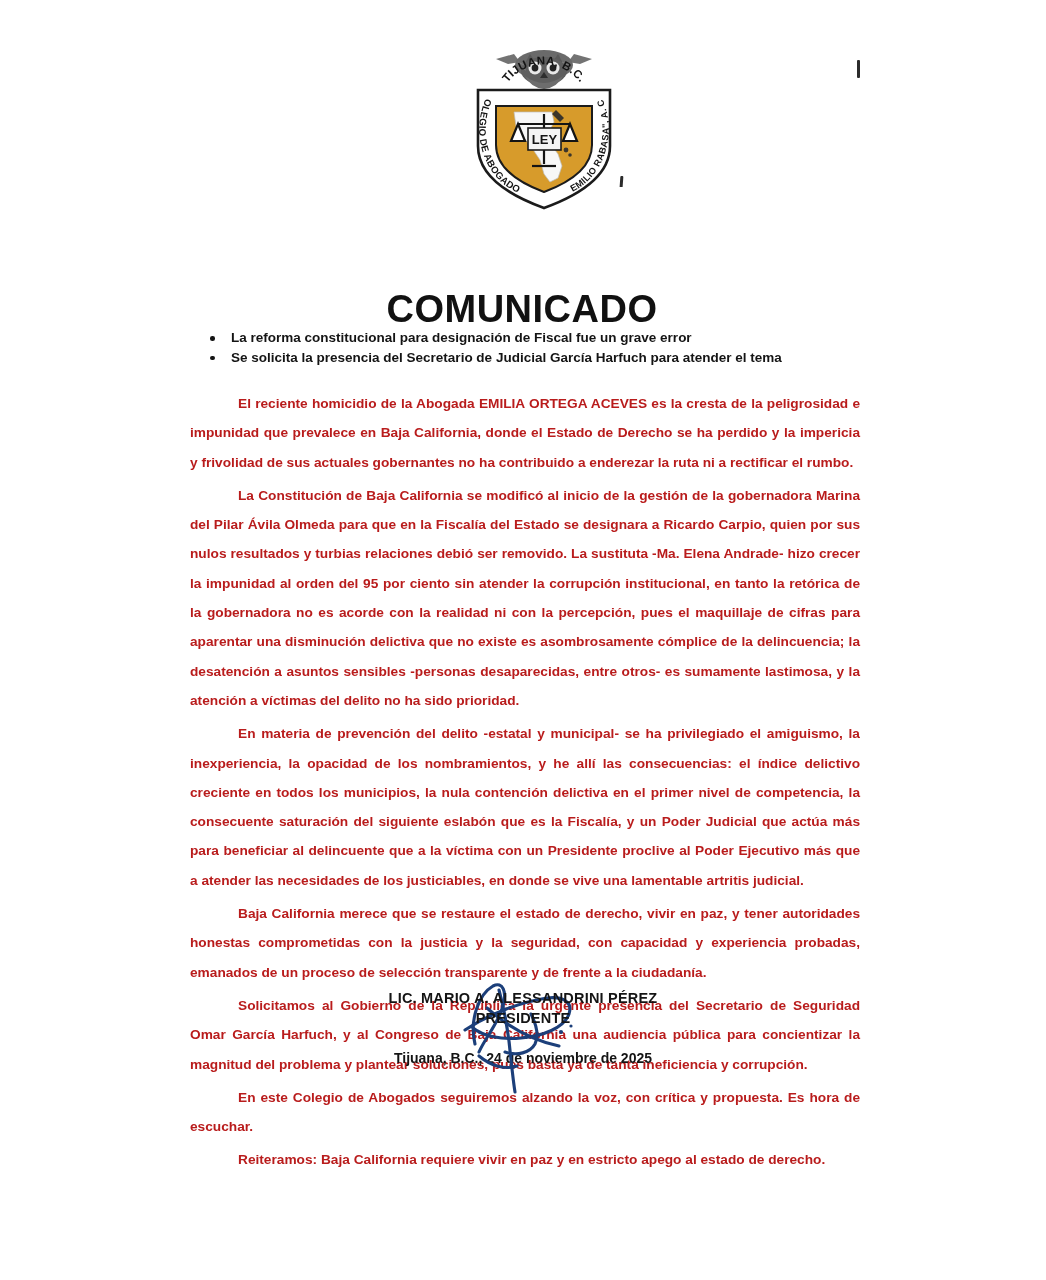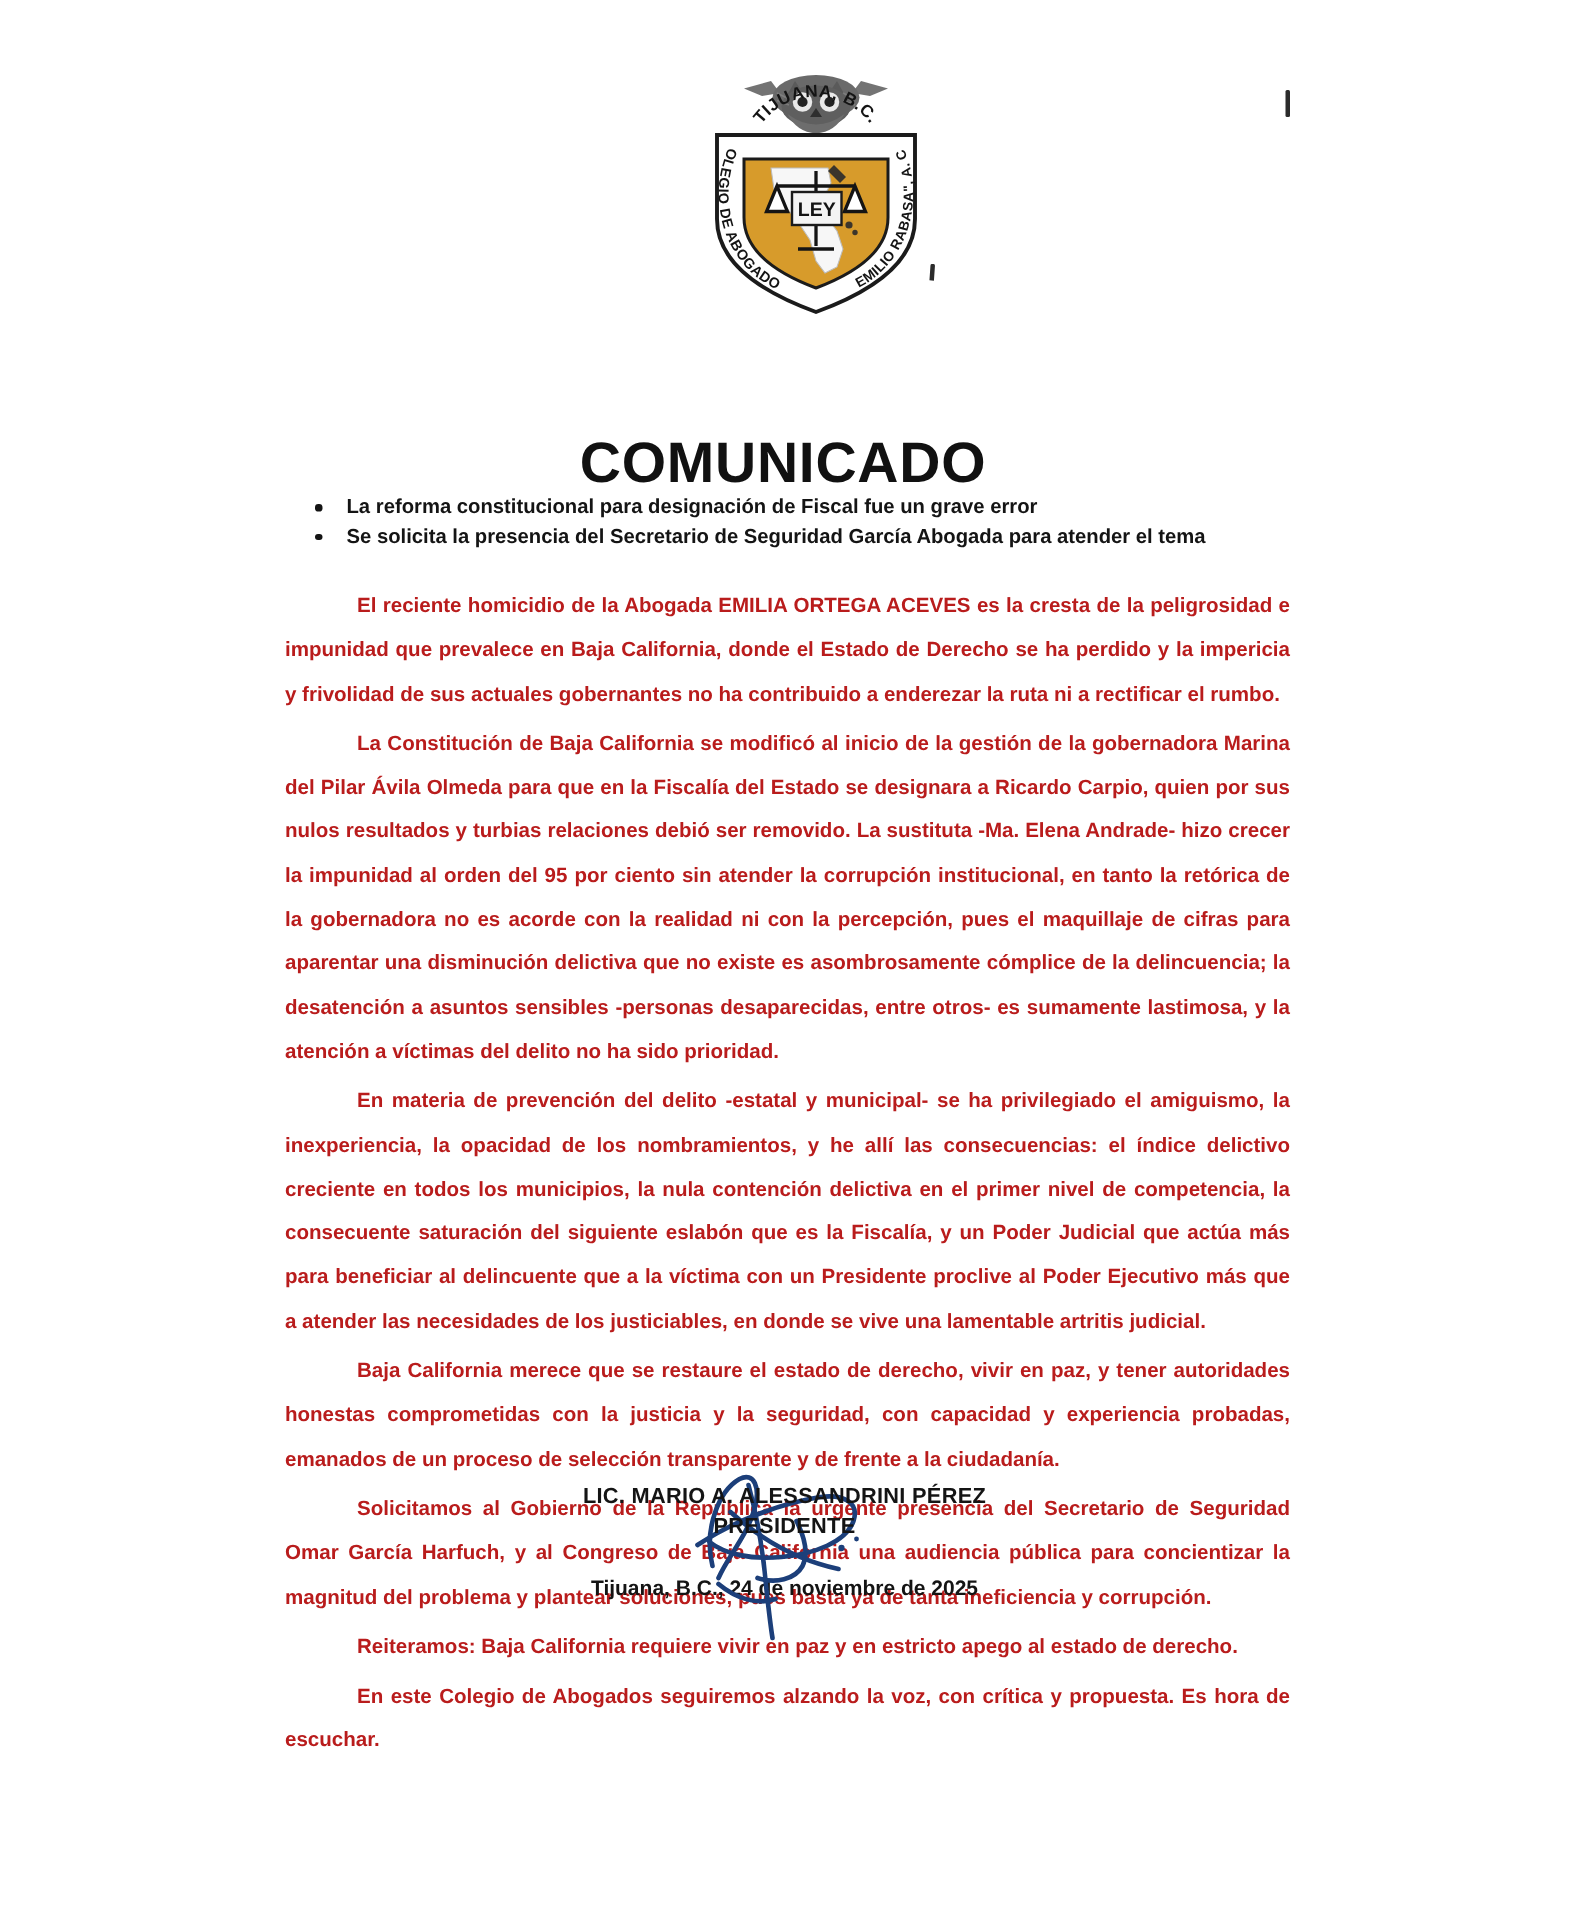--- a/index.html
+++ b/index.html
@@ -224,30 +224,30 @@
 
   <div class="artifact tick-a"></div>
   <div class="artifact tick-b"></div>
 
   <h1 class="doc-title"><span>COMUNICADO</span></h1>
 
   <div class="body-block">
 
     <ul class="bullets">
       <li>La reforma constitucional para designación de Fiscal fue un grave error</li>
-      <li>Se solicita la presencia del Secretario de Seguridad García Abogada para atender el tema</li>
+      <li>Se solicita la presencia del Secretario de Judicial García Harfuch para atender el tema</li>
     </ul>
 
     <p class="para">El reciente homicidio de la Abogada EMILIA ORTEGA ACEVES es la cresta de la peligrosidad e impunidad que prevalece en Baja California, donde el Estado de Derecho se ha perdido y la impericia y frivolidad de sus actuales gobernantes no ha contribuido a enderezar la ruta ni a rectificar el rumbo.</p>
     <p class="para">La Constitución de Baja California se modificó al inicio de la gestión de la gobernadora Marina del Pilar Ávila Olmeda para que en la Fiscalía del Estado se designara a Ricardo Carpio, quien por sus nulos resultados y turbias relaciones debió ser removido. La sustituta -Ma. Elena Andrade- hizo crecer la impunidad al orden del 95 por ciento sin atender la corrupción institucional, en tanto la retórica de la gobernadora no es acorde con la realidad ni con la percepción, pues el maquillaje de cifras para aparentar una disminución delictiva que no existe es asombrosamente cómplice de la delincuencia; la desatención a asuntos sensibles -personas desaparecidas, entre otros- es sumamente lastimosa, y la atención a víctimas del delito no ha sido prioridad.</p>
     <p class="para">En materia de prevención del delito -estatal y municipal- se ha privilegiado el amiguismo, la inexperiencia, la opacidad de los nombramientos, y he allí las consecuencias: el índice delictivo creciente en todos los municipios, la nula contención delictiva en el primer nivel de competencia, la consecuente saturación del siguiente eslabón que es la Fiscalía, y un Poder Judicial que actúa más para beneficiar al delincuente que a la víctima con un Presidente proclive al Poder Ejecutivo más que a atender las necesidades de los justiciables, en donde se vive una lamentable artritis judicial.</p>
     <p class="para">Baja California merece que se restaure el estado de derecho, vivir en paz, y tener autoridades honestas comprometidas con la justicia y la seguridad, con capacidad y experiencia probadas, emanados de un proceso de selección transparente y de frente a la ciudadanía.</p>
     <p class="para">Solicitamos al Gobierno de la República la urgente presencia del Secretario de Seguridad Omar García Harfuch, y al Congreso de Baja California una audiencia pública para concientizar la magnitud del problema y plantear soluciones, pues basta ya de tanta ineficiencia y corrupción.</p>
+    <p class="para">En este Colegio de Abogados seguiremos alzando la voz, con crítica y propuesta. Es hora de escuchar.</p>
     <p class="para">Reiteramos: Baja California requiere vivir en paz y en estricto apego al estado de derecho.</p>
-    <p class="para">En este Colegio de Abogados seguiremos alzando la voz, con crítica y propuesta. Es hora de escuchar.</p>
   </div>
 
   <div class="sign-area">
     <div class="sign-wrap">
       <div class="signature-mark">
         <svg viewBox="0 0 180 120" xmlns="http://www.w3.org/2000/svg" aria-hidden="true">
           <g fill="none" stroke="#1c3f7a" stroke-width="3.1" stroke-linecap="round" stroke-linejoin="round">
             <path d="M 40 70 C 34 46, 44 20, 58 12 C 68 7, 72 18, 68 32
                      C 63 50, 50 64, 44 78"></path>
             <path d="M 30 56 C 54 40, 86 28, 112 24 C 128 22, 138 28, 134 40

